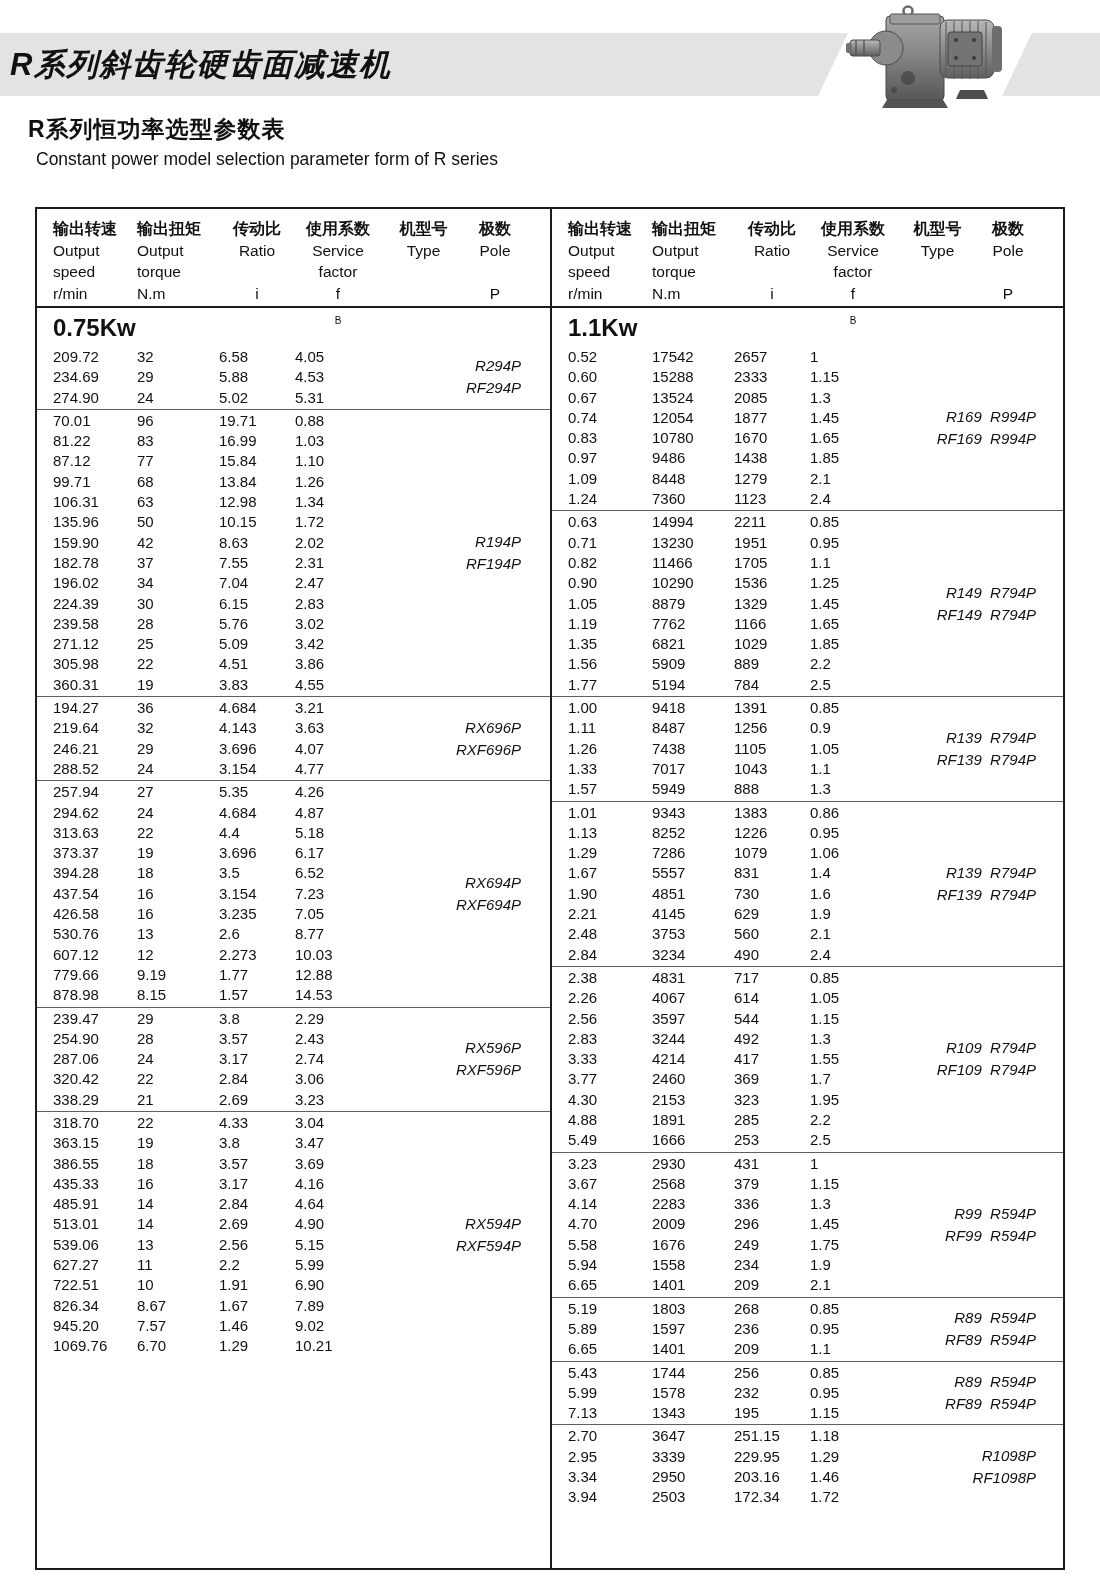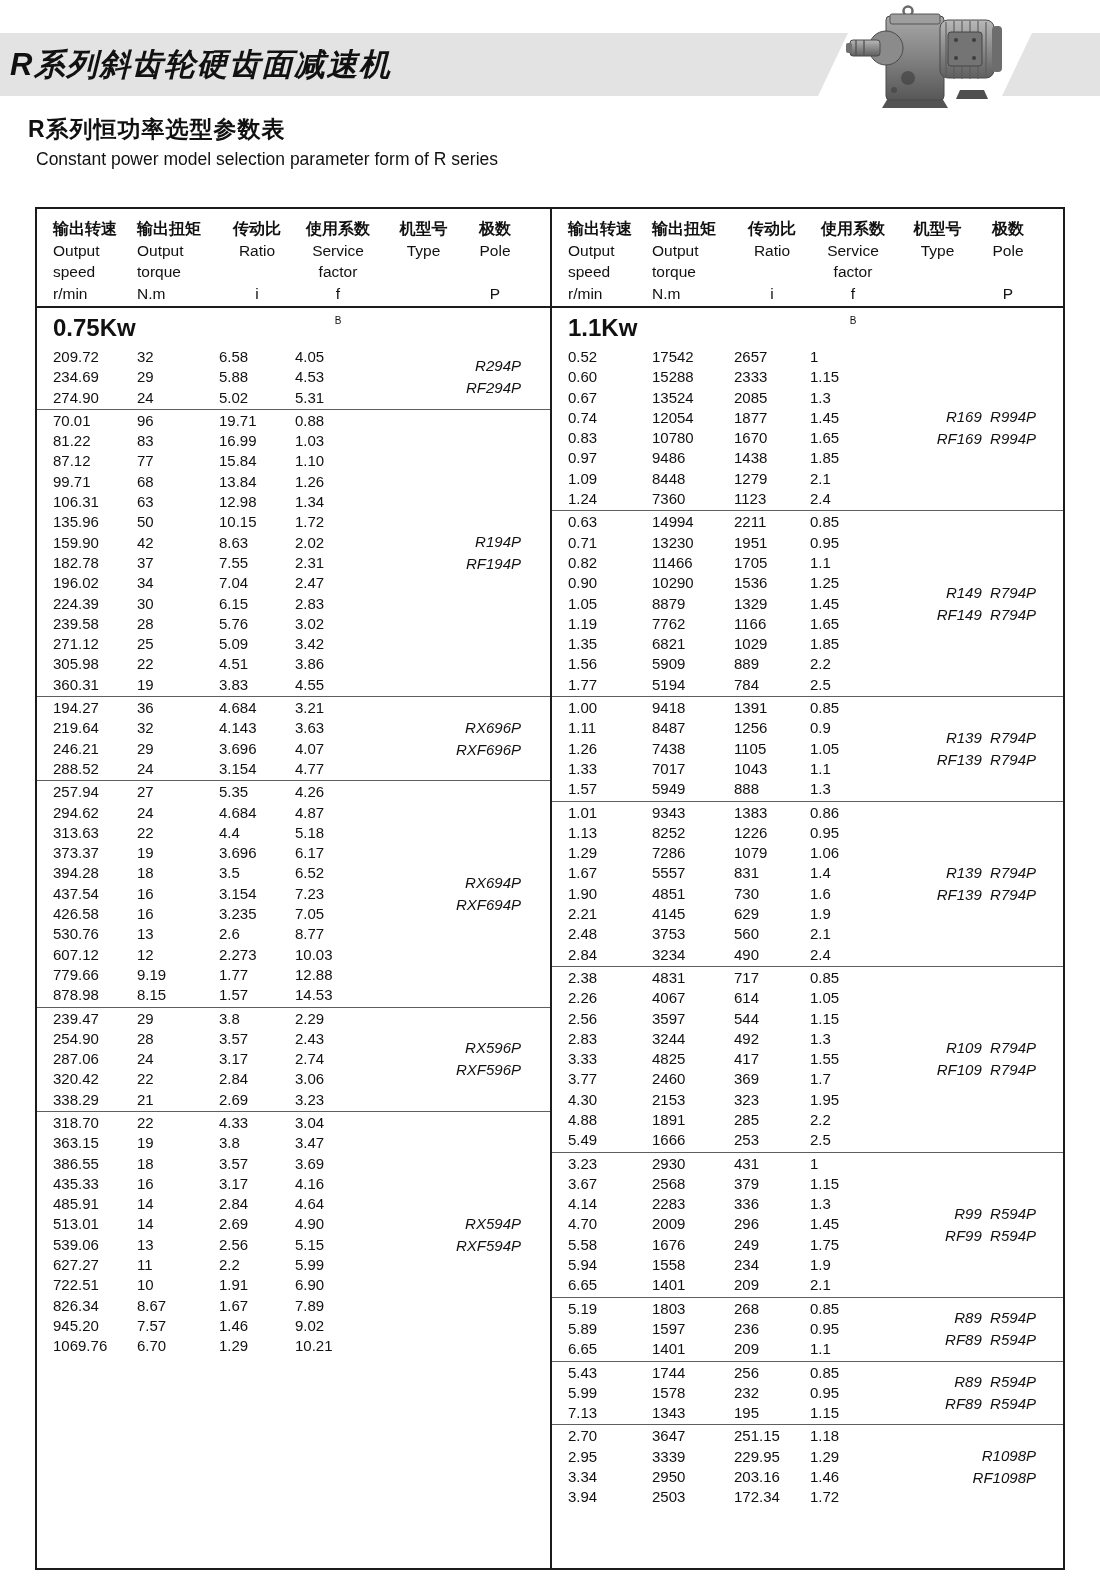--- a/index.html
+++ b/index.html
@@ -777,21 +777,21 @@
               <span>1.15</span>
             </div>
             <div class="row">
               <span>2.83</span>
               <span>3244</span>
               <span>492</span>
               <span>1.3</span>
             </div>
             <div class="row">
               <span>3.33</span>
-              <span>4825</span>
+              <span>4214</span>
               <span>417</span>
               <span>1.55</span>
             </div>
             <div class="row">
               <span>3.77</span>
               <span>2460</span>
               <span>369</span>
               <span>1.7</span>
             </div>
             <div class="row">

